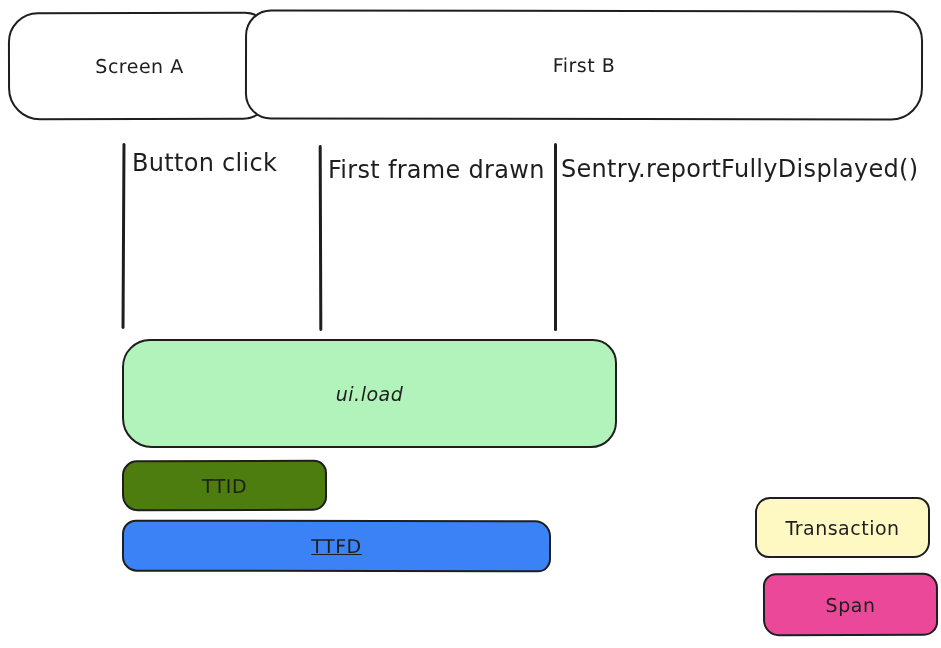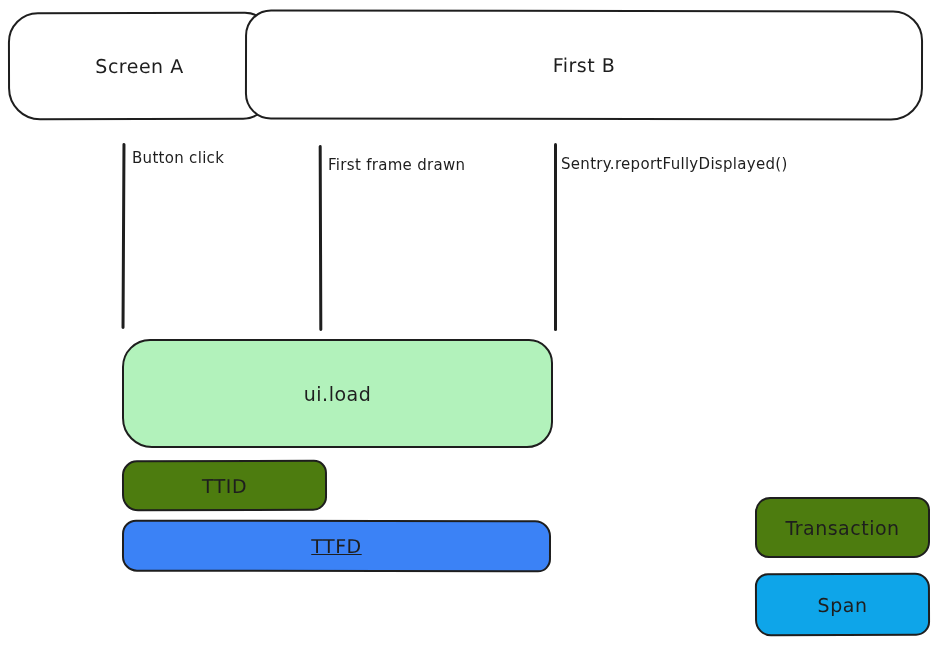--- a/index.html
+++ b/index.html
@@ -39,40 +39,41 @@
     position: absolute;
     width: 3px;
     background: #1e1e1e;
     border-radius: 2px;
   }
   .vline-1 { left: 122px; top: 143px; height: 186px; transform: rotate(0.3deg); }
   .vline-2 { left: 319px; top: 145px; height: 186px; transform: rotate(-0.2deg); }
   .vline-3 { left: 554px; top: 143px; height: 188px; }
   .marker-label {
     position: absolute;
-    font-size: 15px;
+    font-size: 24px;
     letter-spacing: 0.3px;
     white-space: nowrap;
     text-align: right;
   }
   .marker-label-1 { left: 132px; top: 149px; }
   .marker-label-2 { left: 328px; top: 156px; }
   .marker-label-3 { left: 561px; top: 155px; }
   .bar {
     position: absolute;
     border: 2.5px solid #1e1e1e;
     display: flex;
     align-items: center;
     justify-content: center;
     font-size: 19px;
     letter-spacing: 0.5px;
   }
   .bar-uiload {
-    left: 122px; top: 339px; width: 431px; height: 109px;
+    left: 122px; top: 339px; width: 495px; height: 109px;
     border-radius: 28px 24px 26px 30px;
+    font-style: italic;
   }
   
   .bar-uiload::before {
     content: "";
     position: absolute;
     left: 60px; right: 60px; top: -9px; height: 18px;
     background: inherit;
     border-radius: 50%;
     filter: blur(3px);
     z-index: -1;
@@ -120,20 +121,20 @@
   <div class="bar bar-uiload" style="background: rgb(178, 242, 187);">
     <span>ui.load</span>
   </div>
   <div class="bar bar-ttid" style="background: #4d7c0f;">
     <span>TTID</span>
   </div>
   <div class="bar bar-ttfd" style="background: #3b82f6; text-decoration: underline;">
     <span>TTFD</span>
   </div>
 
-  <div class="bar legend-transaction" style="background: #4d7c0f;">
+  <div class="bar legend-transaction" style="background: #fef9c3;">
     <span>Transaction</span>
   </div>
-  <div class="bar legend-span" style="background: #0ea5e9;">
+  <div class="bar legend-span" style="background: #ec4899; margin-left: 8px;">
     <span>Span</span>
   </div>
 
 </div>
 
 </body></html>

